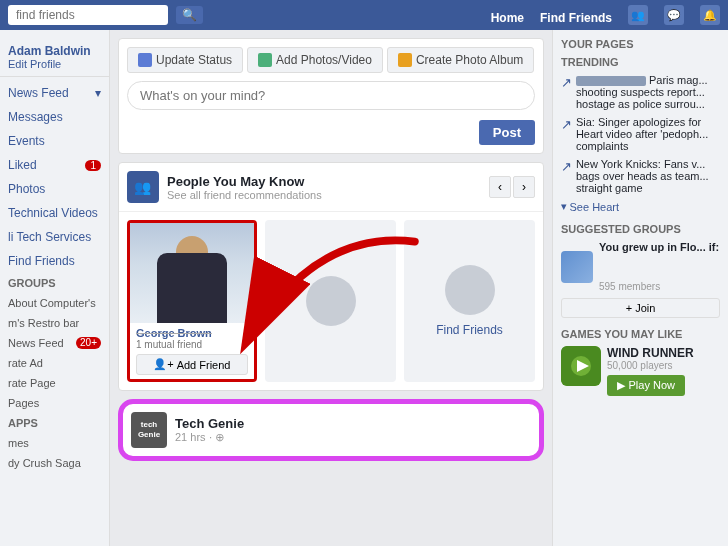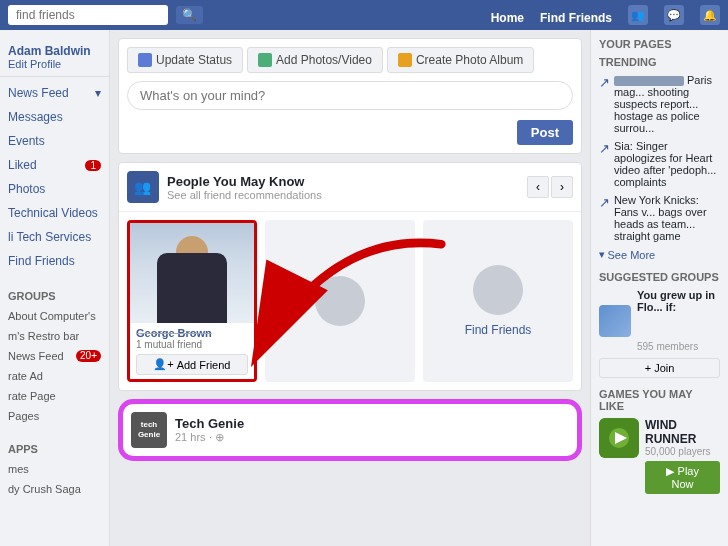--- a/index.html
+++ b/index.html
@@ -95,21 +95,21 @@
       justify-content: space-between;
     }
     .sidebar-item .badge {
       background: #cc0000;
       color: white;
       border-radius: 8px;
       padding: 0 5px;
       font-size: 10px;
     }
     .sidebar-section {
-      margin-top: 13px;
+      margin-top: 0;
       padding: 4px 8px;
       color: #6a6a6a;
       font-size: 11px;
       font-weight: bold;
     }
     .sidebar-item-gray {
       padding: 4px 8px;
       color: #555;
       font-size: 11px;
       cursor: pointer;
@@ -324,21 +324,21 @@
       font-size: 9px;
       font-weight: bold;
       text-align: center;
       overflow: hidden;
     }
     .post-name { font-weight: bold; color: #1d2129; font-size: 13px; }
     .post-time { font-size: 11px; color: #999; }
 
     
     .right-sidebar {
-      width: 138px;
+      width: 176px;
       background: #f0f2f5;
       border-left: 1px solid #ddd;
       padding: 8px;
       overflow-y: auto;
       flex-shrink: 0;
     }
     .rs-section-title {
       font-size: 11px;
       font-weight: bold;
       color: #6a6a6a;
@@ -633,21 +633,21 @@
       <div>Sia: Singer apologizes for Heart video after 'pedoph... complaints</div>
     </div>
 
     <div class="rs-trending-item">
       <span class="trending-icon">↗</span>
       <div>New York Knicks: Fans v... bags over heads as team... straight game</div>
     </div>
 
     <div class="rs-see-more">
       <span>▾</span>
-      <span>See More</span>
+      <span>See Heart</span>
     </div>
 
     <div class="rs-section-title">SUGGESTED GROUPS</div>
     <div class="rs-group">
       <div class="rs-group-avatar"></div>
       <div>
         <div class="rs-group-name">You grew up in Flo... if:</div>
         <div class="rs-group-members">595 members</div>
       </div>
     </div>

